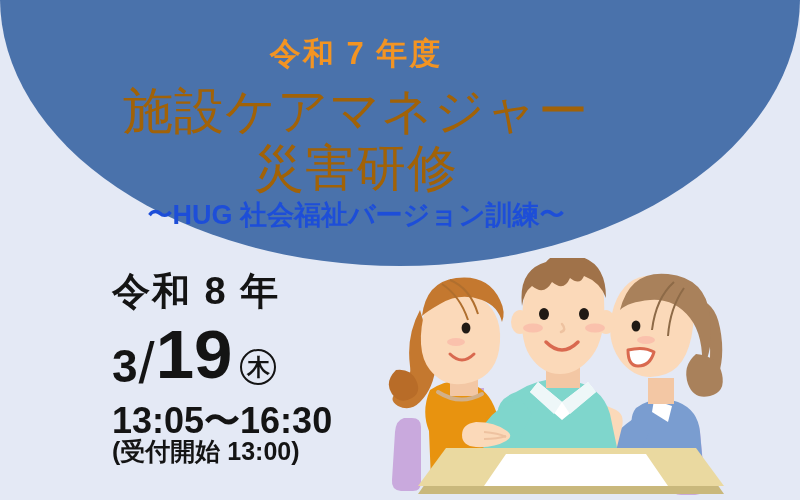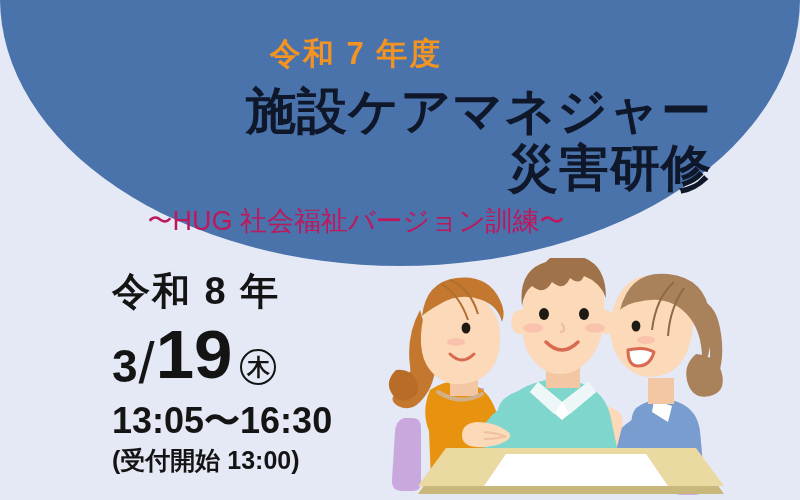--- a/index.html
+++ b/index.html
@@ -39,34 +39,33 @@
     margin-top: 38px;
     font-size: 31px;
     font-weight: bold;
     color: #f39422;
     letter-spacing: 2px;
     line-height: 1;
   }
   .title-main {
     margin-top: 14px;
     font-size: 50px;
-    font-weight: bold;
-    color: #0f172a;
+    font-weight: normal;
+    color: #a16207;
     letter-spacing: 1px;
     line-height: 1.14;
-    text-align: right;
   }
   .title-line2 {
     display: block;
   }
   .subtitle {
-    margin-top: 11px;
+    margin-top: 5px;
     font-size: 27px;
-    font-weight: normal;
-    color: #be185d;
+    font-weight: bold;
+    color: #1d4ed8;
     letter-spacing: 0px;
     line-height: 1;
   }
   .sub-wave {
     font-size: 25px;
     vertical-align: 1px;
   }
 
   
   .date-block {
@@ -119,21 +118,20 @@
     box-sizing: border-box;
   }
   .time-main {
     margin-top: 14px;
     font-size: 36px;
     font-weight: bold;
     letter-spacing: 0px;
     line-height: 1;
   }
   .time-sub {
-    margin-top: 9px;
     font-size: 25px;
     font-weight: bold;
     line-height: 1;
   }
 
   
   .illustration {
     position: absolute;
     left: 388px;
     top: 258px;

